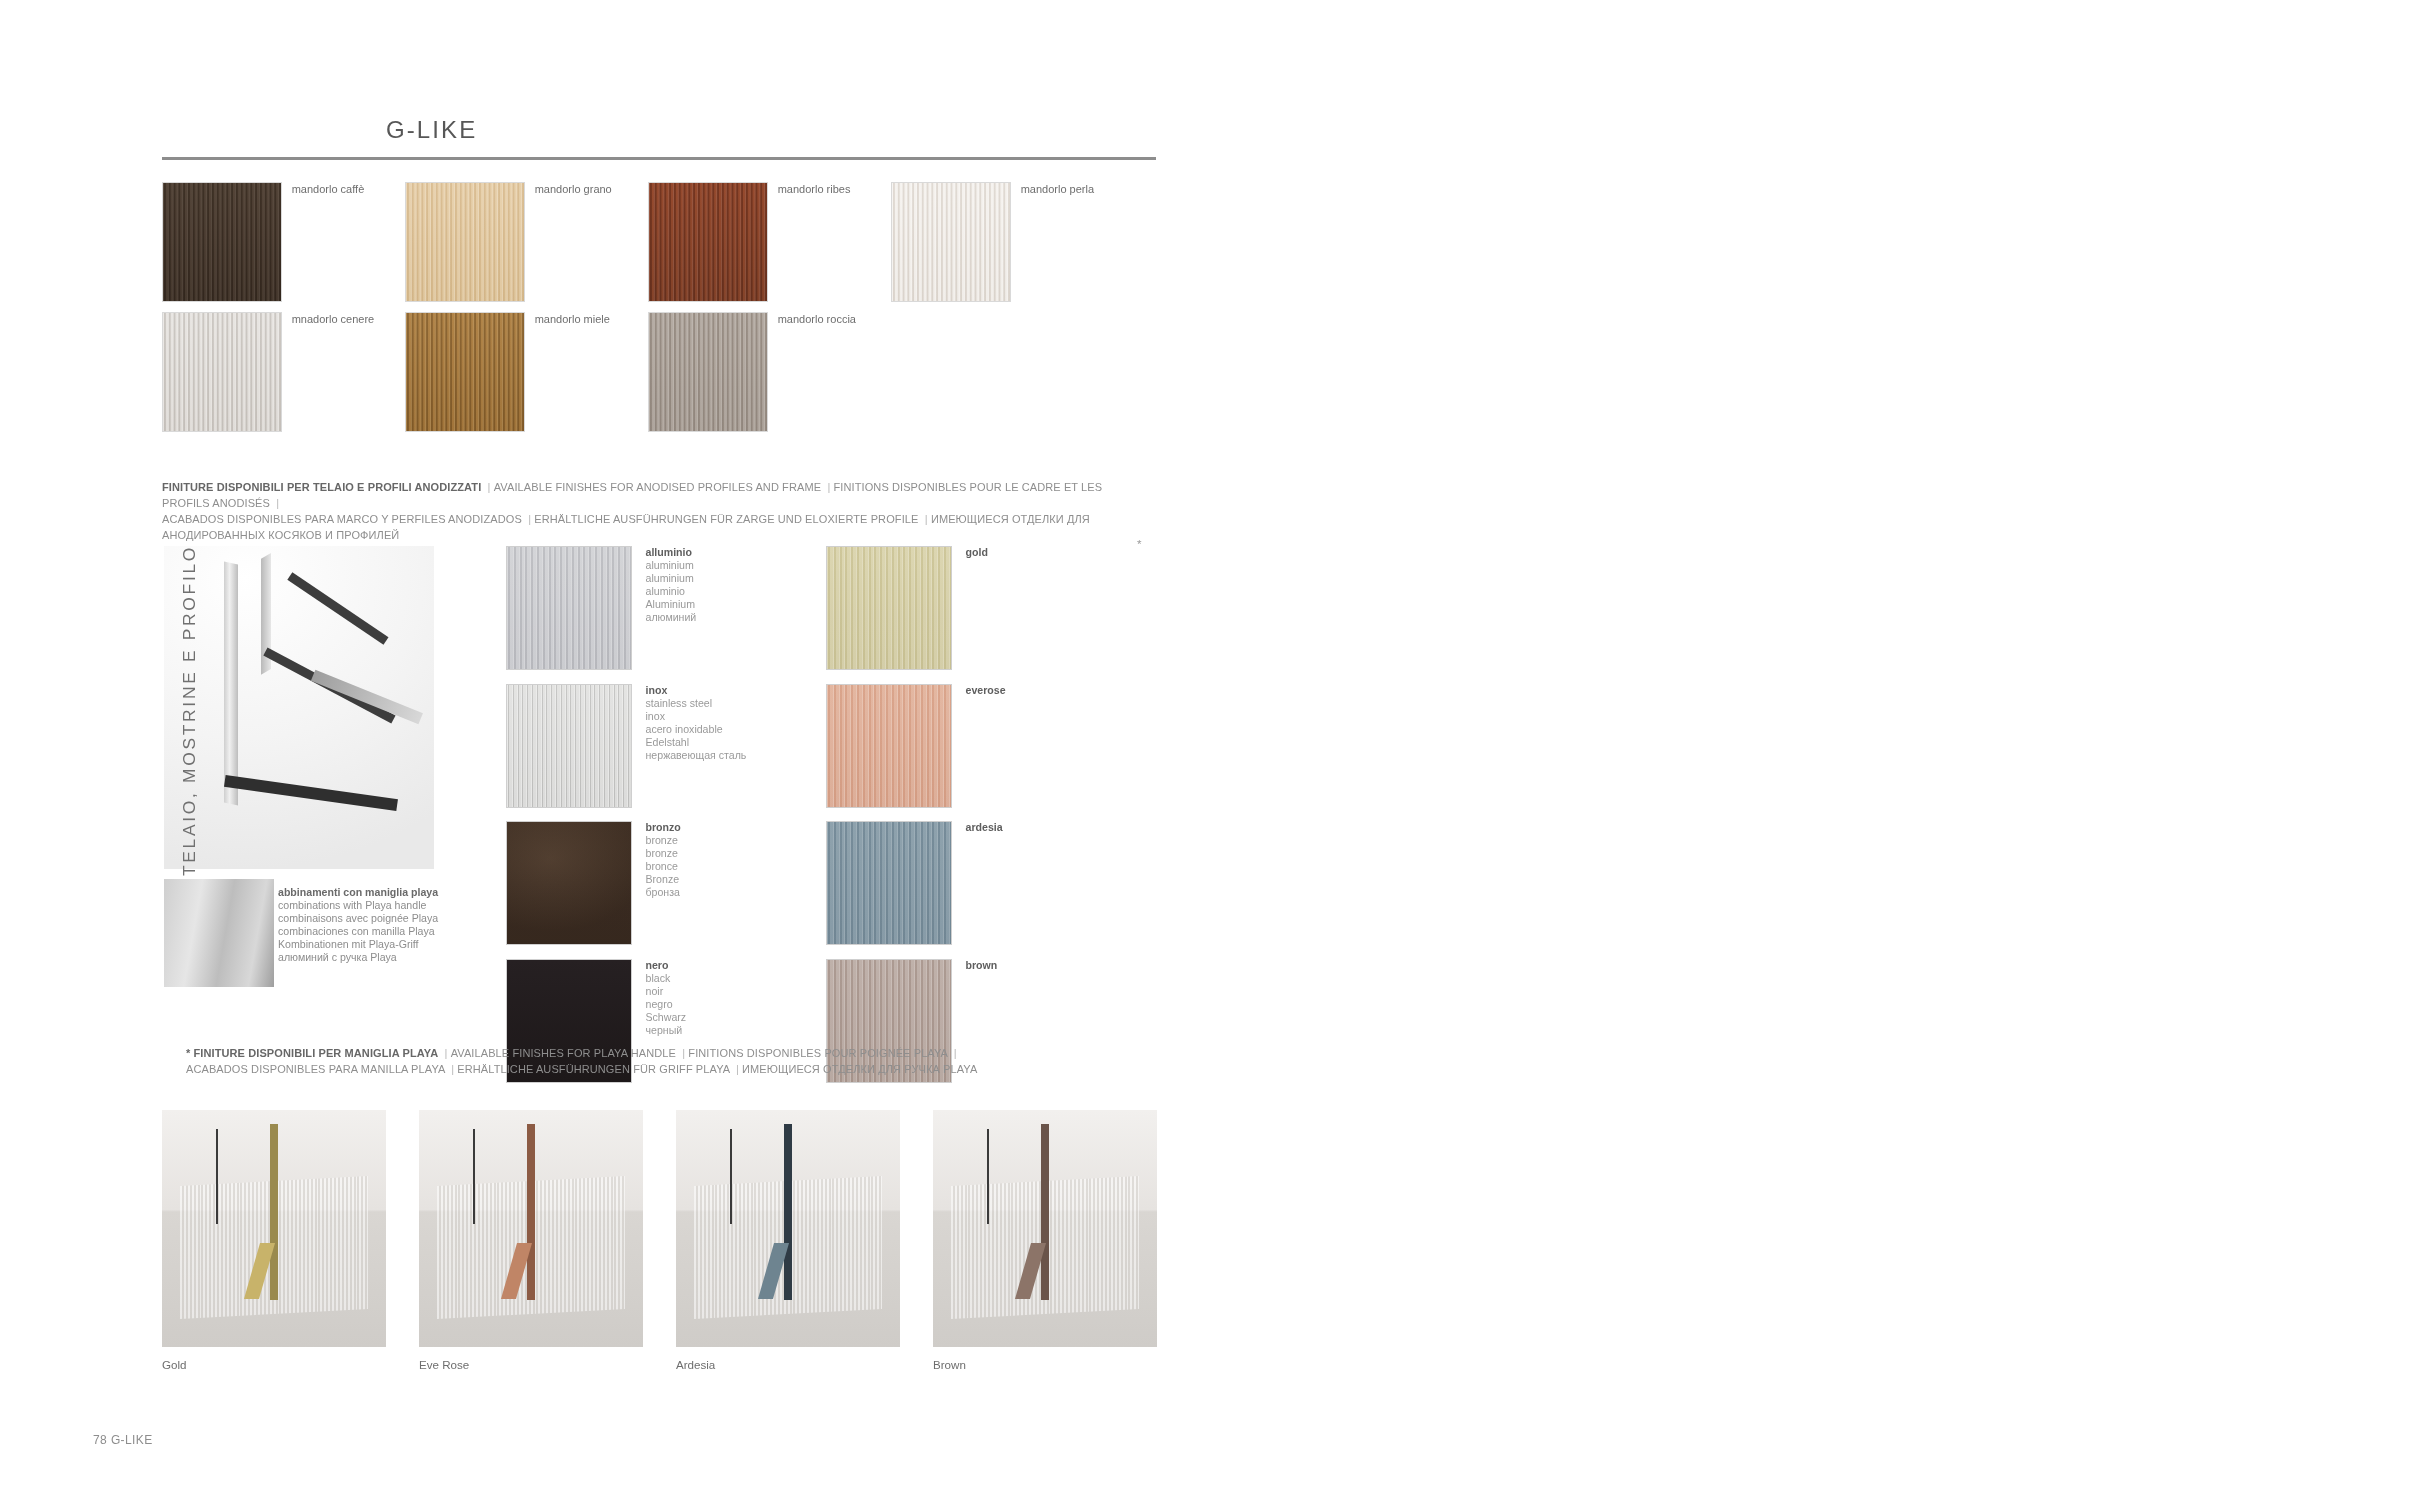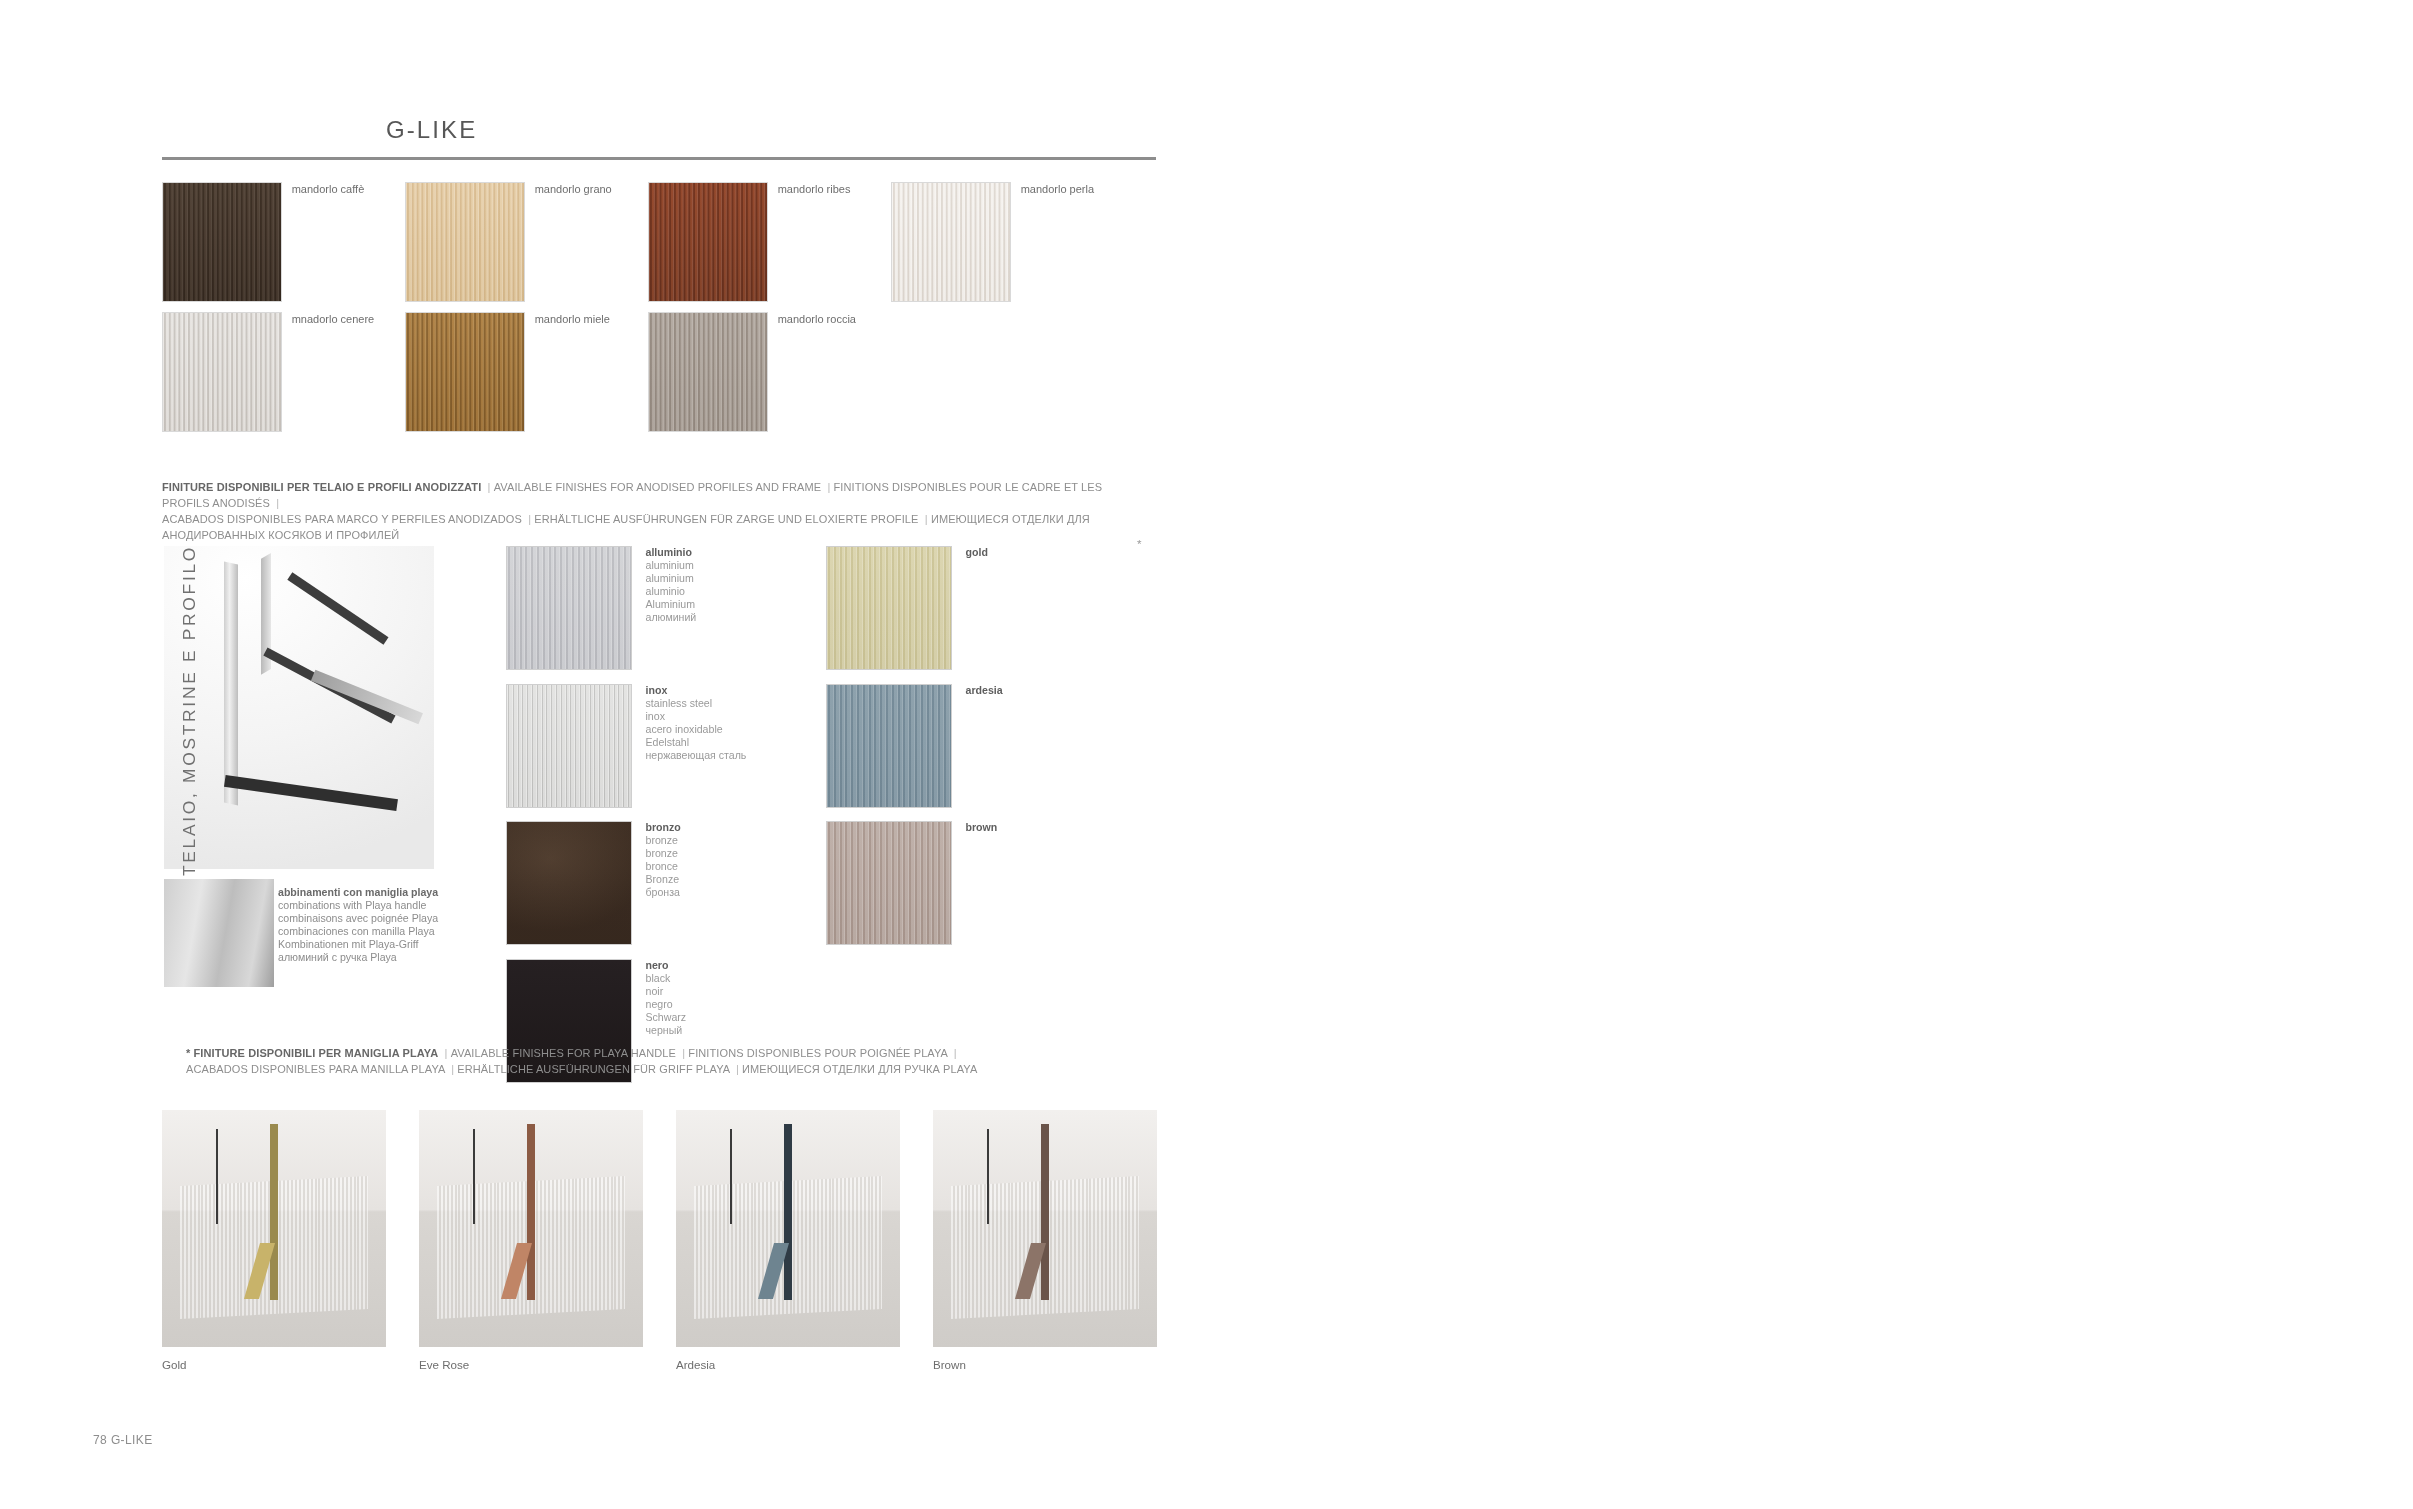--- a/index.html
+++ b/index.html
@@ -207,20 +207,26 @@
         </div>
       </div>
     <div class="fin-col" style="left:826px;top:546px;width:290px;" id="fin-right">
         <div class="fin-item">
           <div class="fin-sw f-gold"></div>
           <div class="fin-txt">
             <b>gold</b>
           </div>
         </div>
         <div class="fin-item">
+          <div class="fin-sw f-everose"></div>
+          <div class="fin-txt">
+            <b>everose</b>
+          </div>
+        </div>
+        <div class="fin-item">
           <div class="fin-sw f-ardesia"></div>
           <div class="fin-txt">
             <b>ardesia</b>
           </div>
         </div>
         <div class="fin-item">
           <div class="fin-sw f-brown"></div>
           <div class="fin-txt">
             <b>brown</b>
           </div>

